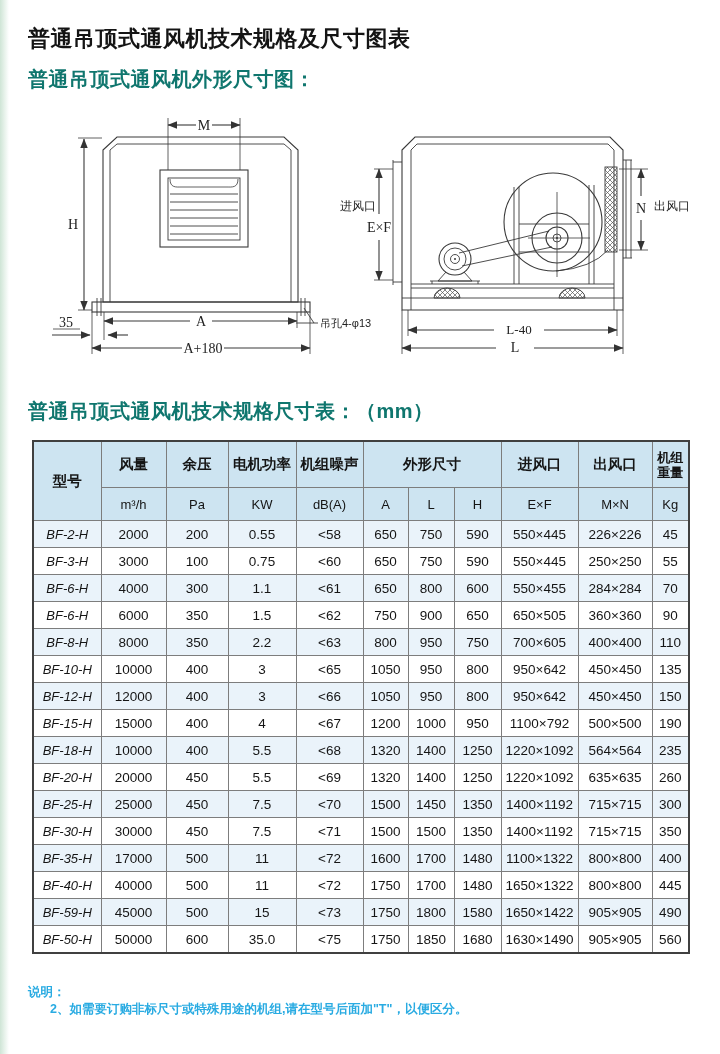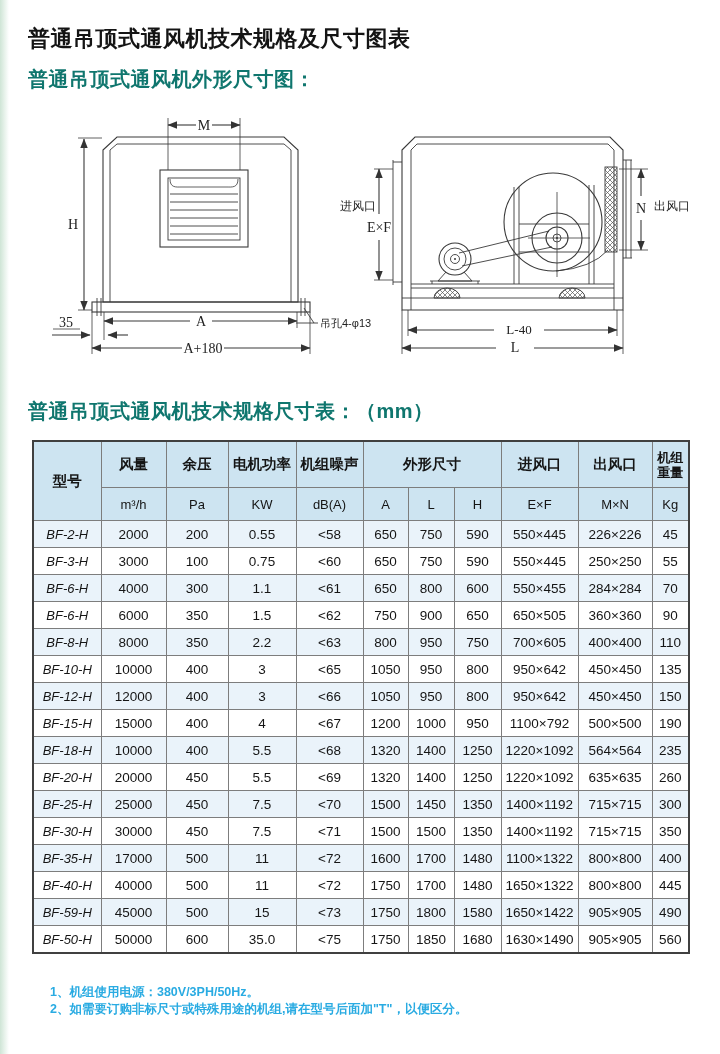--- a/index.html
+++ b/index.html
@@ -402,15 +402,15 @@
         <td>1850</td>
         <td>1680</td>
         <td>1630×1490</td>
         <td>905×905</td>
         <td>560</td>
       </tr>
     </tbody>
 </table>
 
 <div class="notes">
-  <div class="note-item">1、机组使用电源：380V/3PH/50Hz。</div>
+  <div>说明：</div>
   <div class="note-item">2、如需要订购非标尺寸或特殊用途的机组,请在型号后面加"T"，以便区分。</div>
 </div>
 
 </body></html>

